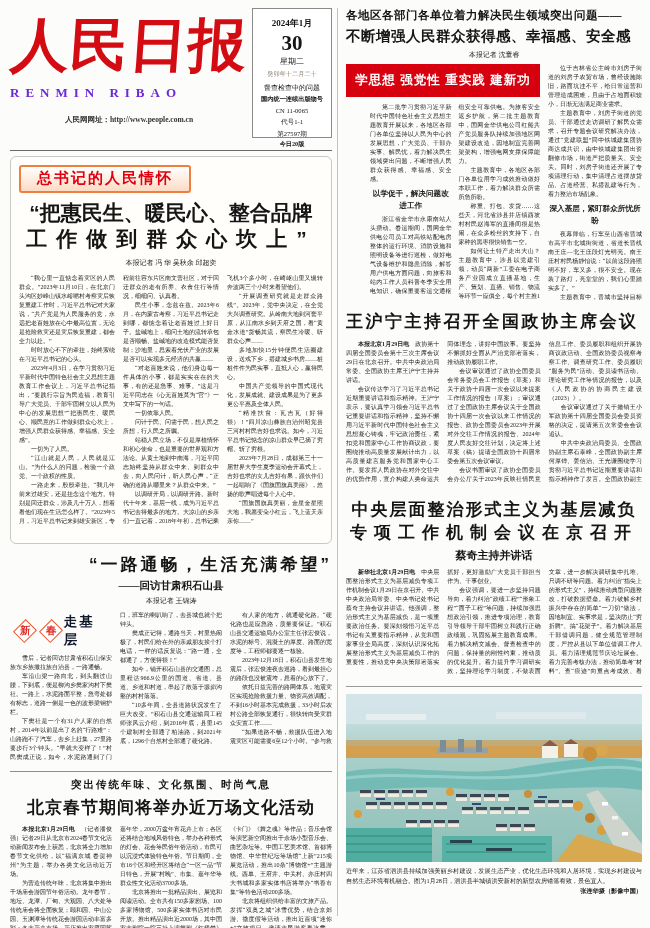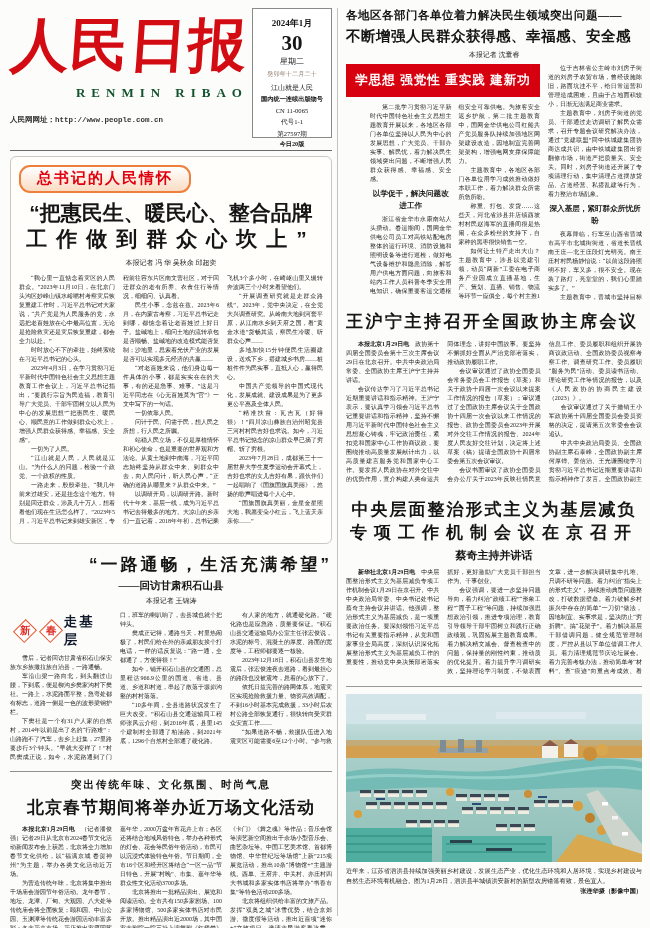--- a/index.html
+++ b/index.html
@@ -4,23 +4,23 @@
 <style>
   html,body{margin:0;padding:0;background:#e9e9e6;}
   .page{position:relative;width:650px;height:928px;margin:0 auto;background:#fcfcfa;
         font-family:"Liberation Serif","DejaVu Serif",serif;color:#151515;overflow:hidden;}
   .sans{font-family:"Liberation Sans","DejaVu Sans",sans-serif;}
 
   
   .masthead{position:absolute;left:10px;top:6px;width:322px;height:142px;}
   .paper-title{width:238px;text-align:center;font-size:58px;line-height:1.05;font-weight:900;
                color:#d30b13;letter-spacing:1px;margin-top:10px;transform:skewX(-4deg);}
-  .paper-latin{width:238px;text-align:right;color:#14532d;font-weight:bold;font-size:13px;
+  .paper-latin{width:238px;text-align:left;color:#6d28d9;font-weight:bold;font-size:13px;
                letter-spacing:6px;margin-top:8px;}
-  .paper-url{width:238px;text-align:left;font-size:7.5px;font-weight:bold;color:#333;margin-top:14px;font-family:Liberation Mono, monospace;}
+  .paper-url{width:238px;text-align:center;font-size:7.5px;font-weight:bold;color:#333;margin-top:14px;}
   .datebox{position:absolute;right:0;top:2px;width:80px;height:130px;border:1px solid #8a8a8a;
            background:#fff;text-align:center;font-size:6.6px;line-height:1.75;padding-top:7px;box-sizing:border-box;}
   .datebox .d-month{font-size:9px;font-weight:bold;}
   .datebox .d-day{font-size:21px;font-weight:bold;line-height:1.1;}
   .datebox .d-week{font-size:8px;}
   .datebox .d-lunar{color:#8a7a6a;font-size:6.2px;}
   .datebox .d-pub{font-size:7px;margin-top:2px;}
   .datebox .d-serial-label{font-weight:bold;font-size:6.2px;}
   .masthead-rule{position:absolute;left:10px;top:150px;width:322px;border-top:1.5px solid #6a6a6a;}
   .v-divider{position:absolute;left:337px;top:8px;height:908px;border-left:1px solid #c2c2c2;}
@@ -29,21 +29,21 @@
   .body-text p{margin:0;text-indent:2em;font-size:6px;line-height:1.5;text-align:justify;color:#1c1c1c;}
   .body-text p.sub{text-indent:0;text-align:center;font-weight:bold;font-size:7.6px;margin:4px 0;
                    font-family:"Liberation Sans","DejaVu Sans",sans-serif;}
   .body-text b{font-weight:bold;}
   .cols3{column-count:3;column-gap:8px;overflow:hidden;}
   .byline{text-align:center;font-size:7px;color:#222;}
 
   
   .left-region{position:absolute;left:10px;top:156px;width:322px;}
   .leader-box{border:1px solid #c8c8c4;border-radius:6px;padding:8px 8px 4px;height:388px;box-sizing:border-box;background:#fffefb;}
-  .leader-banner{display:inline-block;border:2px solid #ef7f3d;border-radius:11px;
+  .leader-banner{display:inline-block;border:2px solid #ef7f3d;border-radius:3px;
                  background:linear-gradient(#ffffff,#fbdcc4);color:#e1000f;font-weight:900;font-size:15px;
                  letter-spacing:2px;padding:2px 16px 3px;}
   .leader-h1{font-weight:900;font-size:21px;line-height:1.25;text-align:center;margin-top:7px;}
   .leader-h1 .l2{letter-spacing:9px;}
   .leader-byline{margin:5px 0 6px;}
   .leader-body{height:262px;}
   .gansu{margin-top:9px;}
   .gansu-h1{font-weight:900;font-size:17px;text-align:right;letter-spacing:3px;}
   .gansu-sub{font-weight:bold;font-size:10.5px;text-align:center;margin-top:3px;}
   .gansu-byline{margin:3px 0 5px;}
@@ -94,21 +94,21 @@
 
   <div class="masthead">
     <div class="paper-title">人民日报</div>
     <div class="paper-latin">RENMIN RIBAO</div>
     <div class="paper-url">人民网网址：http://www.people.com.cn</div>
     <div class="datebox">
       <div class="d-month">2024年1月</div>
       <div class="d-day">30</div>
       <div class="d-week">星期二</div>
       <div class="d-lunar">癸卯年十二月二十</div>
-      <div class="d-pub">江山就是人民</div>
+      <div class="d-pub">督查检查中的问题</div>
       <div class="d-serial-label">国内统一连续出版物号</div>
       <div>CN 11-0065</div>
       <div>代号1-1</div>
       <div>第27597期</div>
       <div class="d-serial-label">今日20版</div>
     </div>
   </div>
   <div class="masthead-rule"></div>
   <div class="v-divider"></div>
 

